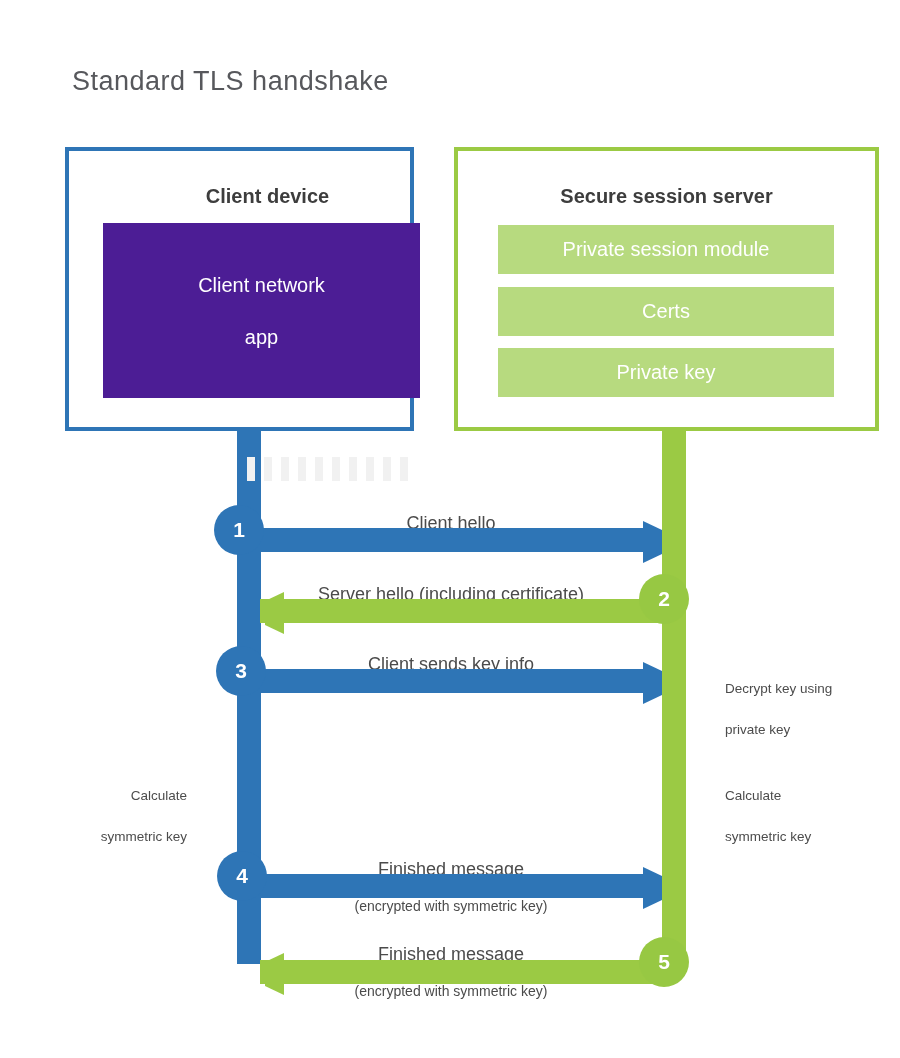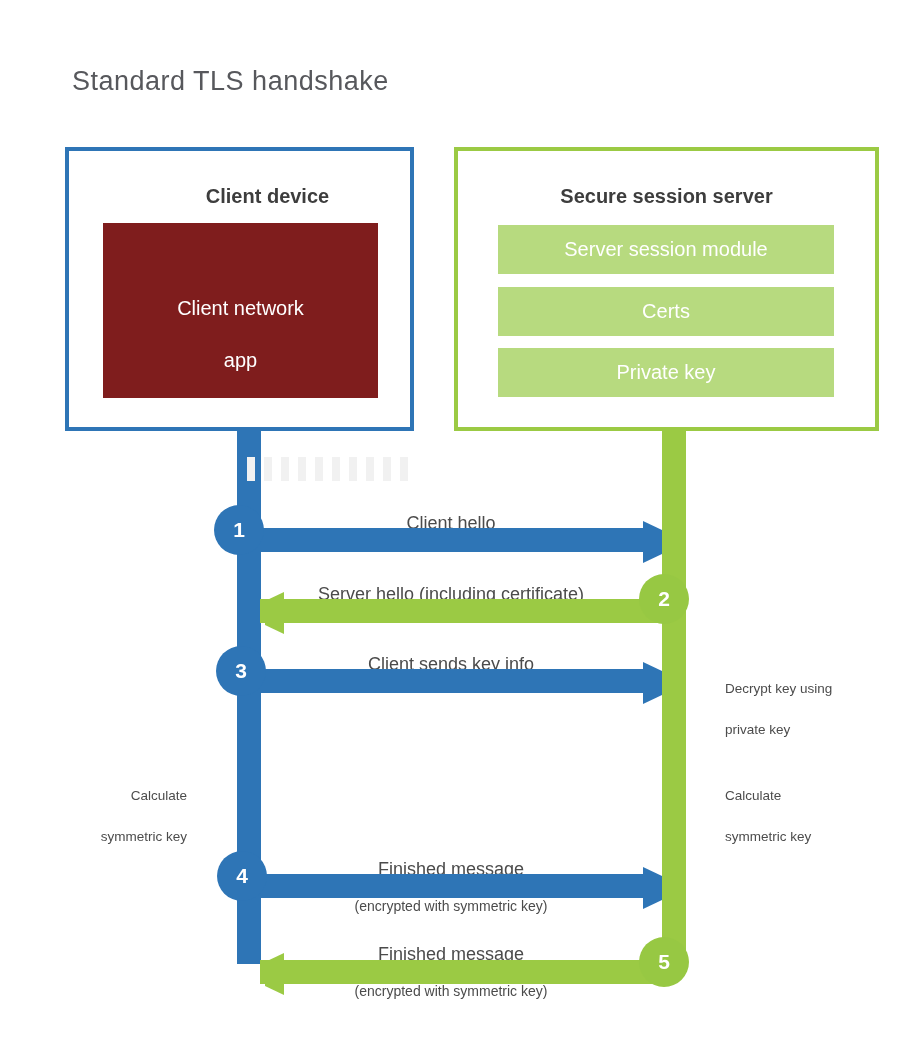--- a/index.html
+++ b/index.html
@@ -30,27 +30,27 @@
     top: 149px;
     text-align: center;
     font-size: 20px;
     font-weight: 700;
     color: #3d3d3d;
   }
   .box-title.client { left: 41px; width: 405px; }
   .box-title.server { left: 430px; width: 425px; }
 
   .app-block {
-    left: 79px; top: 199px; width: 275px; height: 175px;
-    background: #7f1d1d;
+    left: 79px; top: 199px; width: 317px; height: 175px;
+    background: #4c1d95;
     color: #ffffff;
     font-size: 20px;
     line-height: 28px;
     display: flex; flex-direction: column;
-    align-items: center; justify-content: flex-end;
+    align-items: center; justify-content: center;
     text-align: center;
   }
 
   .module-bar {
     left: 474px; width: 336px; height: 49px;
     background: #b7da7f;
     color: #ffffff;
     font-size: 20px;
     display: flex; align-items: center; justify-content: center;
     text-align: center;
@@ -117,21 +117,21 @@
 
   <div class="abs box client"></div>
   <div class="abs box-title client">Client device</div>
   <div class="abs app-block">
     <div>Client network</div>
     <div>app</div>
   </div>
 
   <div class="abs box server"></div>
   <div class="abs box-title server">Secure session server</div>
-  <div class="abs module-bar" style="top:201px;">Server session module</div>
+  <div class="abs module-bar" style="top:201px;">Private session module</div>
   <div class="abs module-bar" style="top:263px;">Certs</div>
   <div class="abs module-bar" style="top:324px;">Private key</div>
 
   <div class="abs lifeline client"></div>
   <div class="abs lifeline server"></div>
   <div class="abs ghost-dashes"></div>
 
   <div class="abs msg-label" style="top:477px;">Client hello</div>
   <div class="abs shaft blue" style="left:215px;top:504px;width:404px;"></div>
   <div class="abs arrowhead right blue" style="left:619px;top:497px;"></div>

